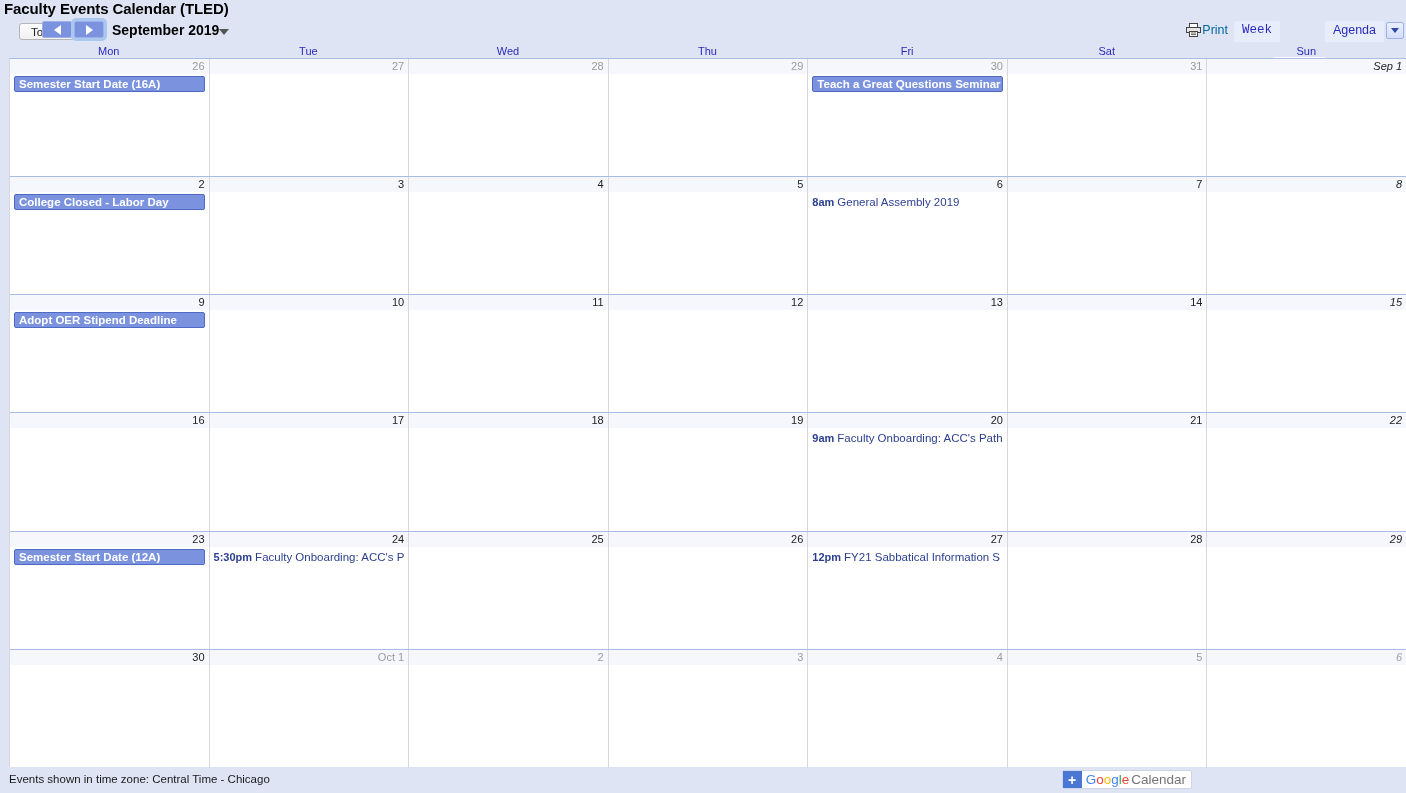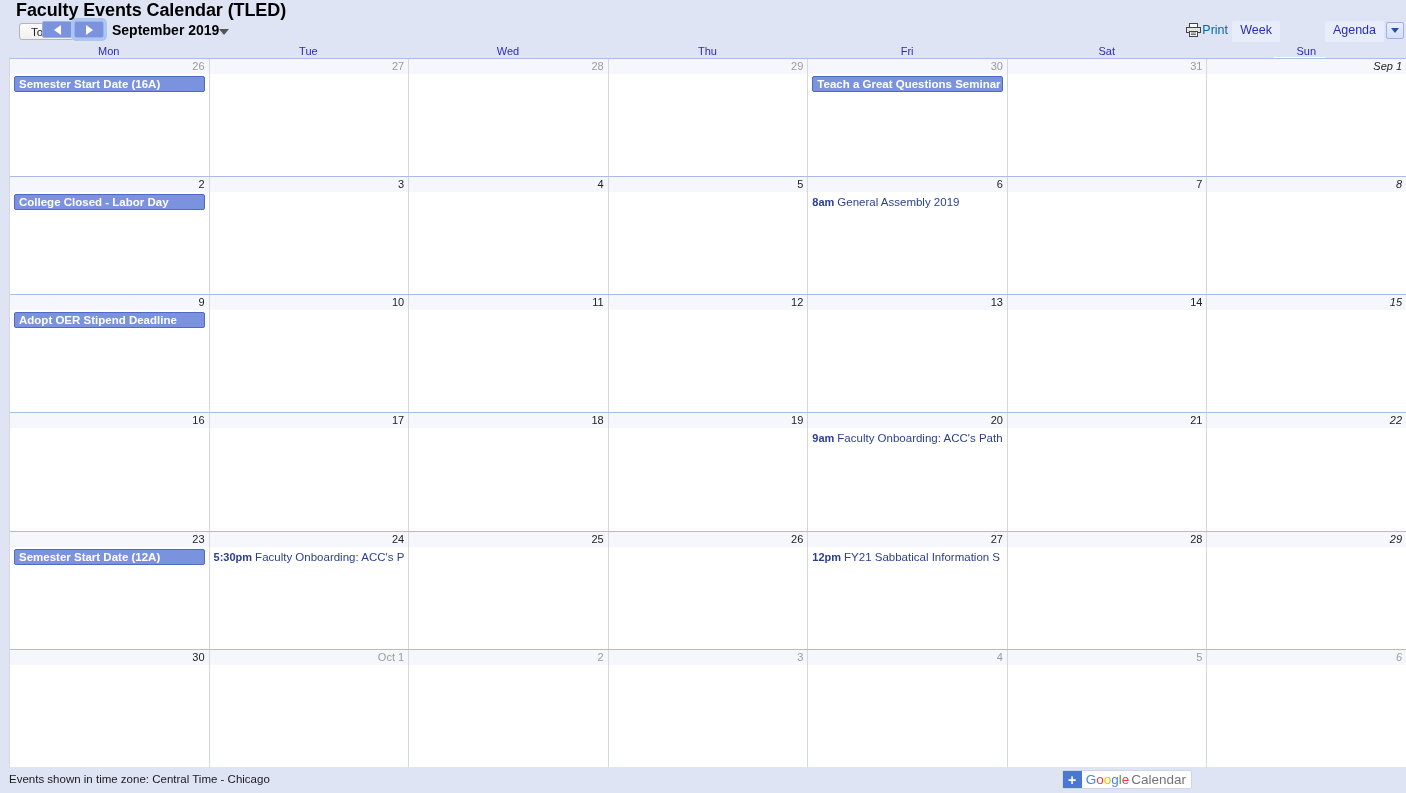--- a/index.html
+++ b/index.html
@@ -6,22 +6,22 @@
   html, body {
     width: 1406px; height: 793px;
     background: #dfe4f5;
     font-family: "Liberation Sans", sans-serif;
     overflow: hidden;
   }
   body { position: relative; }
 
   
   #cal-title {
-    position: absolute; left: 16px; top: 0px;
-    font-size: 18px; font-weight: bold; color: #000;
+    position: absolute; left: 4px; top: 0px;
+    font-size: 15px; font-weight: bold; color: #000;
     letter-spacing: -0.1px;
   }
   #toolbar {
     position: absolute; left: 0; top: 19px; width: 1406px; height: 25px;
   }
   #today-btn {
     position: absolute; left: 19px; top: 4px;
     height: 17px; padding: 0 11px;
     font-size: 11.5px; color: #222; line-height: 16px;
     background: linear-gradient(#fcfcfc,#f1f1f1);
@@ -61,21 +61,21 @@
   }
   #print-lbl { color: #0369a1; }
   .view-tab {
     position: absolute; top: 2px; height: 21px;
     padding: 2px 8px 0 8px;
     font-size: 12.5px; color: #2b2bbb;
     background: #e8edfb; cursor: pointer;
     border-top-left-radius: 2px; border-top-right-radius: 2px;
   }
   .view-tab.active { color: #000; font-weight: bold; background: #fff; }
-  #tab-week  { right: 126px; }
+  #tab-week  { right: 126px; font-family: Liberation Mono, monospace; }
   #tab-month { right: 80px; margin-top: 36px; }
   #tab-agenda{ right: 22px; }
   #view-caret-btn {
     position: absolute; right: 2px; top: 3px;
     width: 18px; height: 17px;
     background: linear-gradient(#e9effd,#d4defa);
     border: 1px solid #9bb2e8; border-radius: 2px;
     display: flex; align-items: center; justify-content: center;
     cursor: pointer;
   }

